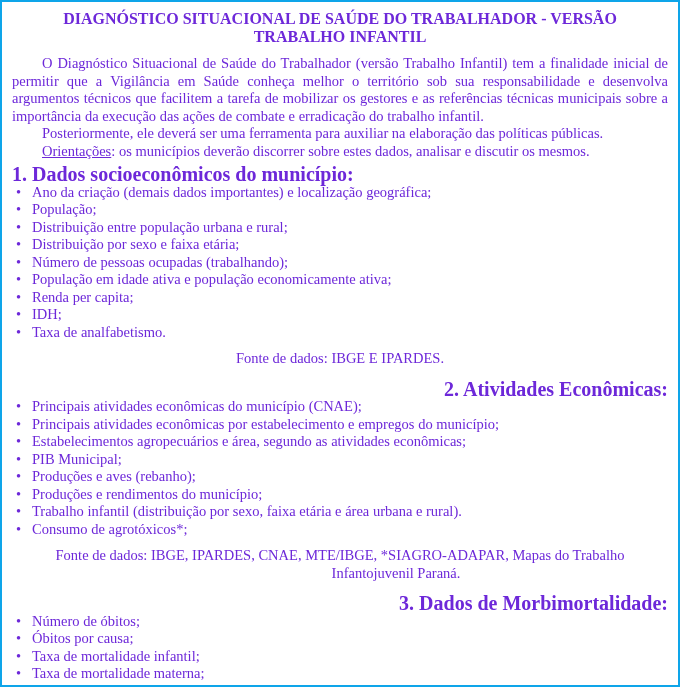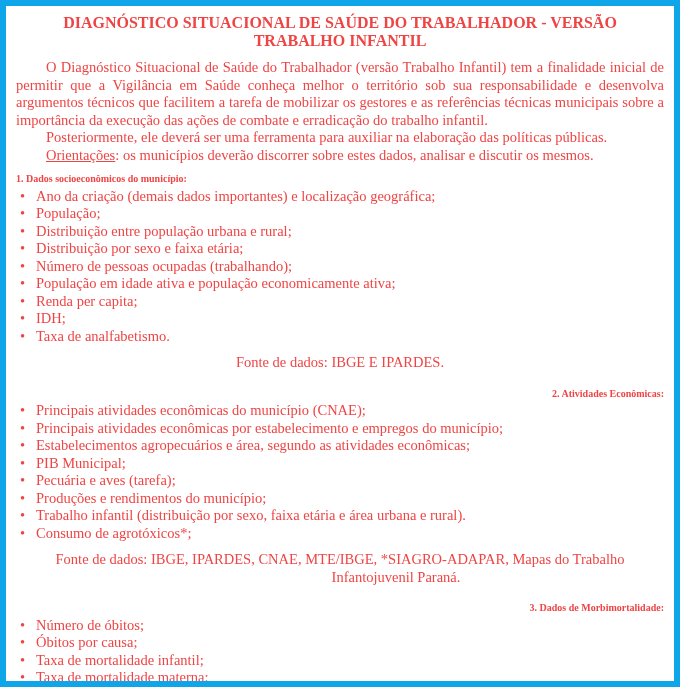--- a/index.html
+++ b/index.html
@@ -4,23 +4,23 @@
 <style>
   html, body {
     margin: 0;
     padding: 0;
     background: #ffffff;
   }
   .page {
     box-sizing: border-box;
     width: 680px;
     height: 687px;
-    border: 6px solid #0ea5e9;
+    border: 2px solid #0ea5e9;
     background: #ffffff;
-    color: #ef4444;
+    color: #6d28d9;
     font-family: "Liberation Serif", "DejaVu Serif", serif;
     font-size: 14.5px;
     line-height: 17.5px;
     padding: 4px 10px 6px 10px;
     overflow: hidden;
   }
   .doc-title {
     text-align: center;
     font-weight: bold;
     font-size: 16px;
@@ -30,21 +30,21 @@
   .intro p {
     margin: 0;
     text-align: justify;
     text-indent: 30px;
   }
   .u-label {
     text-decoration: underline;
   }
   .section-heading {
     font-weight: bold;
-    font-size: 10px;
+    font-size: 20px;
     margin: 0;
   }
   .sec-1 .section-heading { margin-top: 6px; }
   .sec-2 .section-heading, .sec-3 .section-heading { margin-top: 13px; text-align: right; }
   ul.bullet-list {
     margin: 0;
     padding: 0;
     list-style: none;
   }
   ul.bullet-list li {
@@ -98,21 +98,21 @@
     <p class="fonte" style="margin-bottom:0;">Fonte de dados: IBGE E IPARDES.</p>
   </div>
 
   <div class="section sec-2">
     <p class="section-heading">2. Atividades Econômicas:</p>
     <ul class="bullet-list">
       <li>Principais atividades econômicas do município (CNAE);</li>
       <li>Principais atividades econômicas por estabelecimento e empregos do município;</li>
       <li>Estabelecimentos agropecuários e área, segundo as atividades econômicas;</li>
       <li>PIB Municipal;</li>
-      <li>Pecuária e aves (tarefa);</li>
+      <li>Produções e aves (rebanho);</li>
       <li>Produções e rendimentos do município;</li>
       <li>Trabalho infantil (distribuição por sexo, faixa etária e área urbana e rural).</li>
       <li>Consumo de agrotóxicos*;</li>
     </ul>
     <div class="fonte">
       <div class="fonte-line1">Fonte de dados: IBGE, IPARDES, CNAE, MTE/IBGE, *SIAGRO-ADAPAR, Mapas do Trabalho</div>
       <div class="fonte-line2">Infantojuvenil Paraná.</div>
     </div>
   </div>
 

